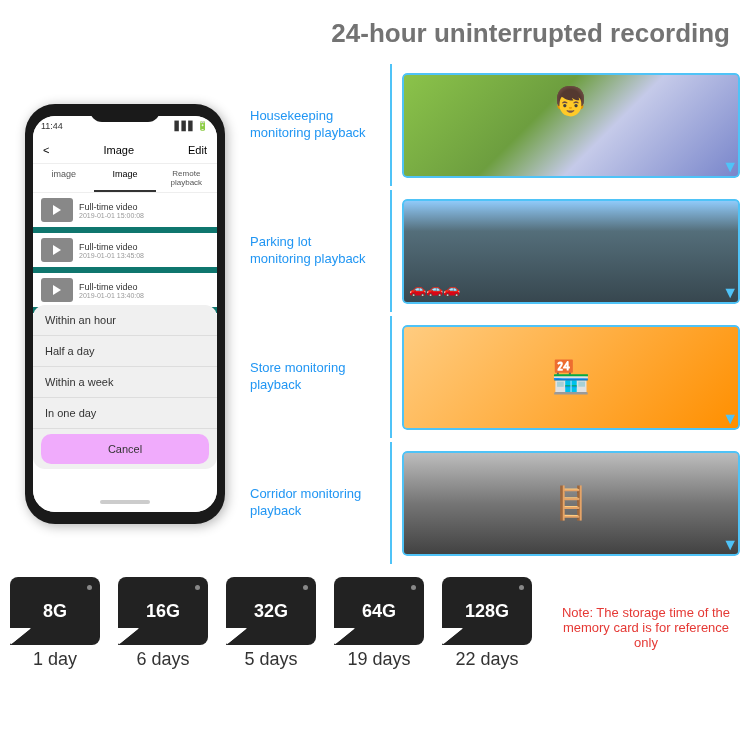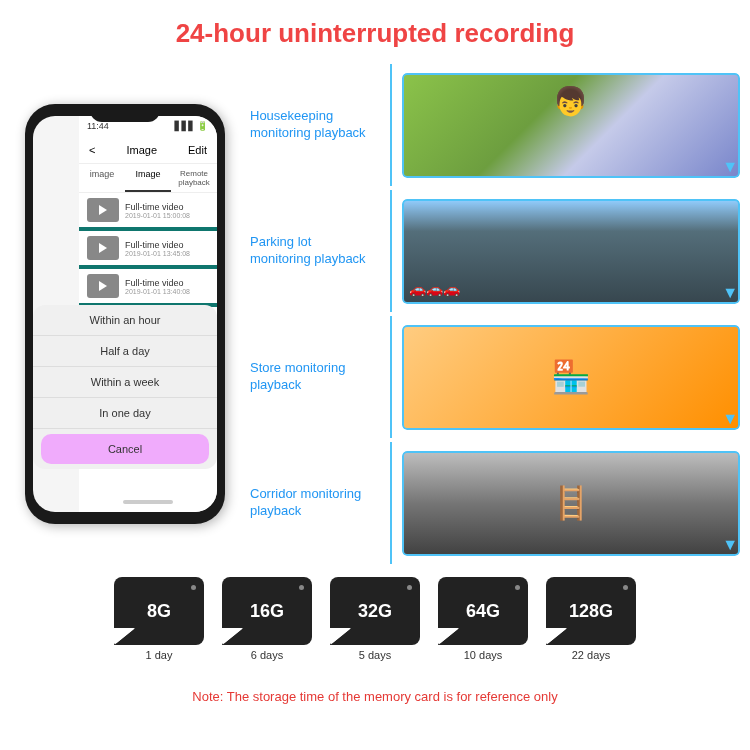--- a/index.html
+++ b/index.html
@@ -12,21 +12,22 @@
     }
 
     
     .header {
       text-align: center;
       padding: 18px 20px 10px;
     }
     .header h1 {
       font-size: 26px;
       font-weight: bold;
-      color: #ef4444;
+      color: #737373;
+      text-align: right;
     }
 
     
     .main-content {
       display: flex;
       flex-direction: row;
       padding: 0 10px;
       gap: 10px;
       height: 510px;
     }
@@ -63,21 +64,20 @@
     }
 
     .phone-screen {
       width: 100%;
       height: 100%;
       background: #f5f5f5;
       border-radius: 22px;
       overflow: hidden;
       display: flex;
       flex-direction: column;
-      padding-left: 46px;
     }
 
     .phone-status-bar {
       background: #fff;
       height: 20px;
       display: flex;
       align-items: center;
       justify-content: space-between;
       padding: 0 8px;
       font-size: 9px;
@@ -116,21 +116,21 @@
 
     .video-list {
       background: #fff;
       flex: 1;
     }
 
     .video-item {
       display: flex;
       align-items: center;
       padding: 5px 8px;
-      border-bottom: 4px solid #0f766e;
+      border-bottom: 6px solid #0f766e;
       gap: 6px;
     }
 
     .video-thumb {
       width: 32px;
       height: 24px;
       background: #888;
       border-radius: 3px;
       flex-shrink: 0;
       display: flex;
@@ -169,21 +169,20 @@
       background: #f0f0f0;
       border-radius: 12px;
       overflow: hidden;
       z-index: 5;
     }
 
     .dropdown-item {
       padding: 9px 12px;
       font-size: 11px;
       color: #333;
-      text-align: center;
       border-bottom: 1px solid #ddd;
     }
 
     .dropdown-cancel {
       background: #f0abfc;
       margin: 5px 8px;
       border-radius: 10px;
       padding: 9px;
       font-size: 11px;
       text-align: center;
@@ -296,21 +295,21 @@
       position: absolute;
       top: 50%;
       left: 50%;
       transform: translate(-50%, -50%);
       font-size: 32px;
     }
 
     
     .storage-section {
       display: flex;
-      flex-direction: column;
+      flex-direction: row;
       align-items: center;
       padding: 8px 10px 4px;
       gap: 20px;
     }
 
     .cards-row {
       display: flex;
       gap: 18px;
       justify-content: center;
       margin-bottom: 6px;
@@ -368,21 +367,21 @@
       position: absolute;
       top: 8px;
       right: 8px;
       width: 5px;
       height: 5px;
       border-radius: 50%;
       background: #888;
     }
 
     .card-days {
-      font-size: 11px;
+      font-size: 18px;
       color: #333;
       text-align: center;
     }
 
     .note-text {
       font-size: 13px;
       color: #e53935;
       text-align: center;
       margin-top: 2px;
     }
@@ -533,21 +532,21 @@
       </div>
       <span class="card-days">5 days</span>
     </div>
 
     <div class="card-item">
       <div class="memory-card">
         <div class="memory-card-notch"></div>
         <span class="memory-card-label">64G</span>
         <div class="memory-card-dot"></div>
       </div>
-      <span class="card-days">10 days</span>
+      <span class="card-days">19 days</span>
     </div>
 
     <div class="card-item">
       <div class="memory-card">
         <div class="memory-card-notch"></div>
         <span class="memory-card-label" style="font-size:18px;">128G</span>
         <div class="memory-card-dot"></div>
       </div>
       <span class="card-days">22 days</span>
     </div>

